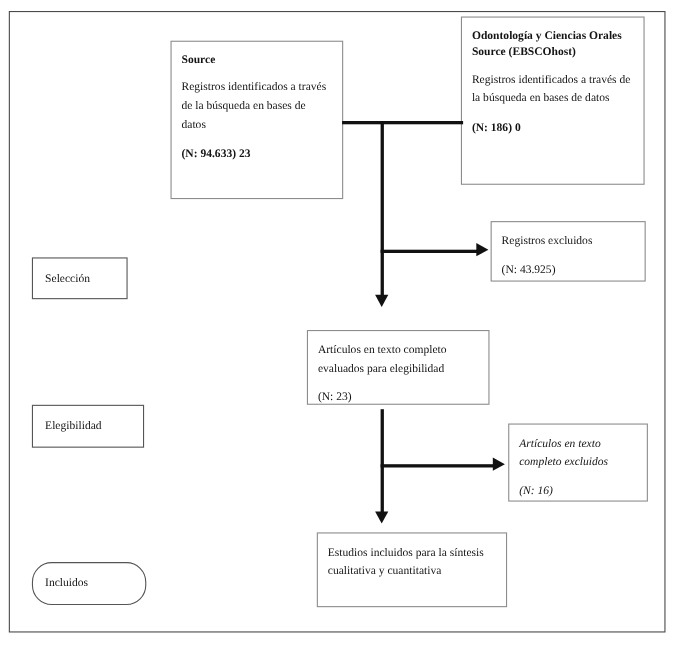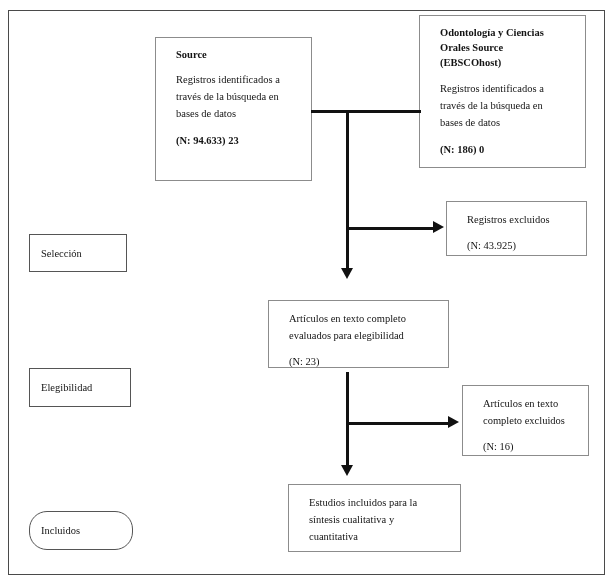--- a/index.html
+++ b/index.html
@@ -30,21 +30,21 @@
     border: 1.5px solid #4a4a4a;
     box-sizing: border-box;
     background: #ffffff;
   }
   
   .box {
     position: absolute;
     box-sizing: border-box;
     border: 1px solid #8c8c8c;
     background: #ffffff;
-    padding: 9px 20px;
+    padding: 9px 9px;
     font-size: 10.5px;
     line-height: 1.62;
     color: #141414;
   }
   .box .hdr {
     font-weight: bold;
     margin: 0 0 9px 0;
     line-height: 1.45;
   }
   .box .body {
@@ -100,21 +100,21 @@
   }
 </style>
 </head>
 <body>
 
 <div id="canvas">
 
   <div id="outer-frame"></div>
 
 
-  <div class="stage" style="left:29px; top:234px; width:98px; height:38px;">
+  <div class="stage" style="left:29px; top:234px; width:87px; height:38px;">
     <span>Selección</span>
   </div>
 
   <div class="stage" style="left:29px; top:368px; width:102px; height:39px;">
     <span>Elegibilidad</span>
   </div>
 
   <div class="stage" style="left:29px; top:511px; width:104px; height:39px;border-radius:18px;">
     <span>Incluidos</span>
   </div>
@@ -137,32 +137,32 @@
   <div class="arrow-down" style="left:341px; top:268px;"></div>
 
   <div class="hline" style="left:346px; top:227px; width:90px;"></div>
   <div class="arrow-right" style="left:433px; top:221px;"></div>
 
   <div class="box" style="left:446px; top:201px; width:141px; height:55px;">
     <p class="body">Registros excluidos</p>
     <p class="count tight">(N: 43.925)</p>
   </div>
 
-  <div class="box" style="left:268px; top:300px; width:181px; height:68px;">
+  <div class="box" style="left:279px; top:300px; width:166px; height:68px;">
     <p class="body">Artículos en texto completo evaluados para elegibilidad</p>
     <p class="count tight">(N: 23)</p>
   </div>
 
   <div class="vline" style="left:346px; top:372px; height:98px;"></div>
   <div class="arrow-down" style="left:341px; top:465px;"></div>
 
   <div class="hline" style="left:346px; top:422px; width:105px;"></div>
   <div class="arrow-right" style="left:448px; top:416px;"></div>
 
-  <div class="box" style="left:462px; top:385px; width:127px; height:71px;">
+  <div class="box" style="left:462px; top:385px; width:127px; height:71px;font-style:italic;">
     <p class="body">Artículos en texto completo excluidos</p>
     <p class="count tight">(N: 16)</p>
   </div>
 
   <div class="box" style="left:288px; top:484px; width:173px; height:68px;">
     <p class="body">Estudios incluidos para la síntesis cualitativa y cuantitativa</p>
   </div>
 
 </div>
 

